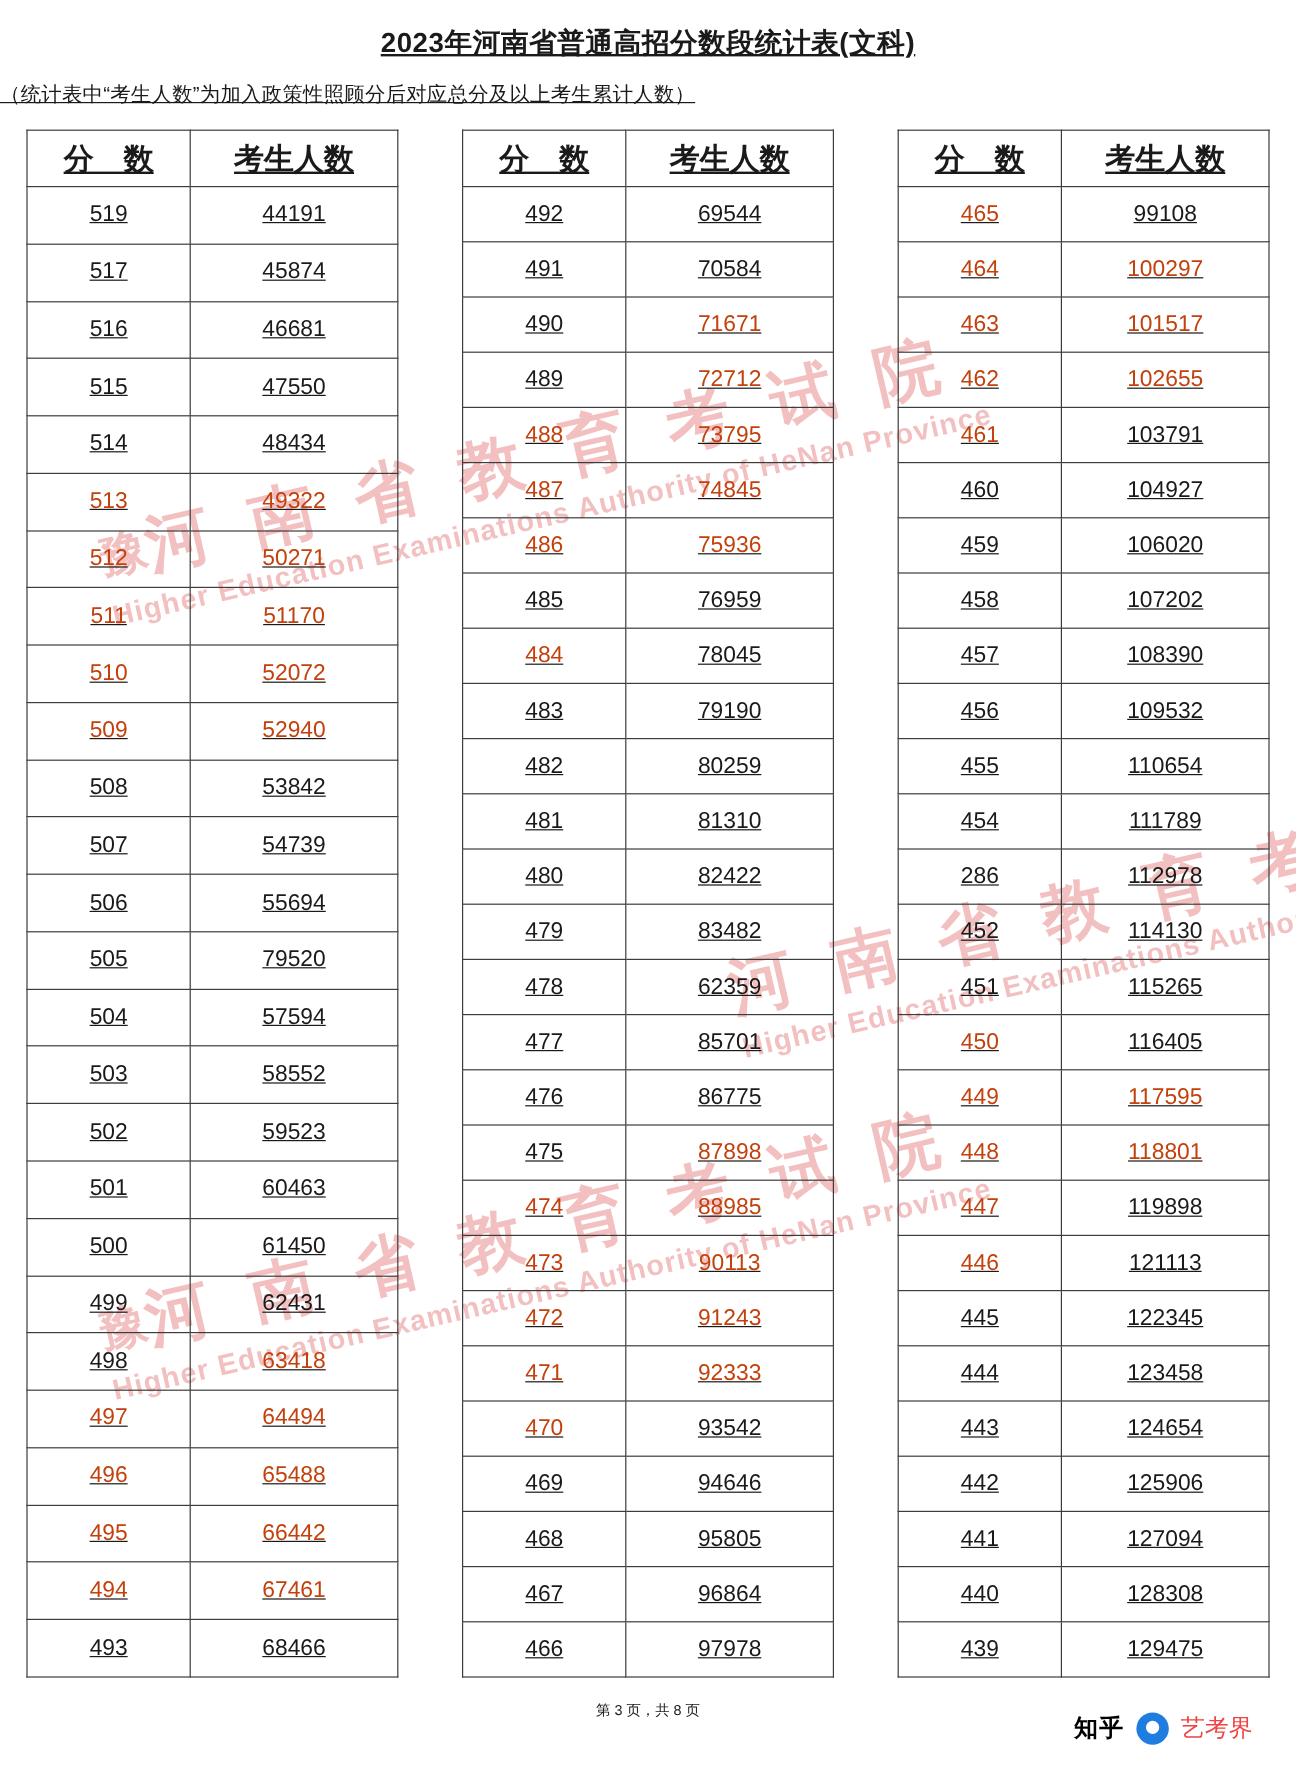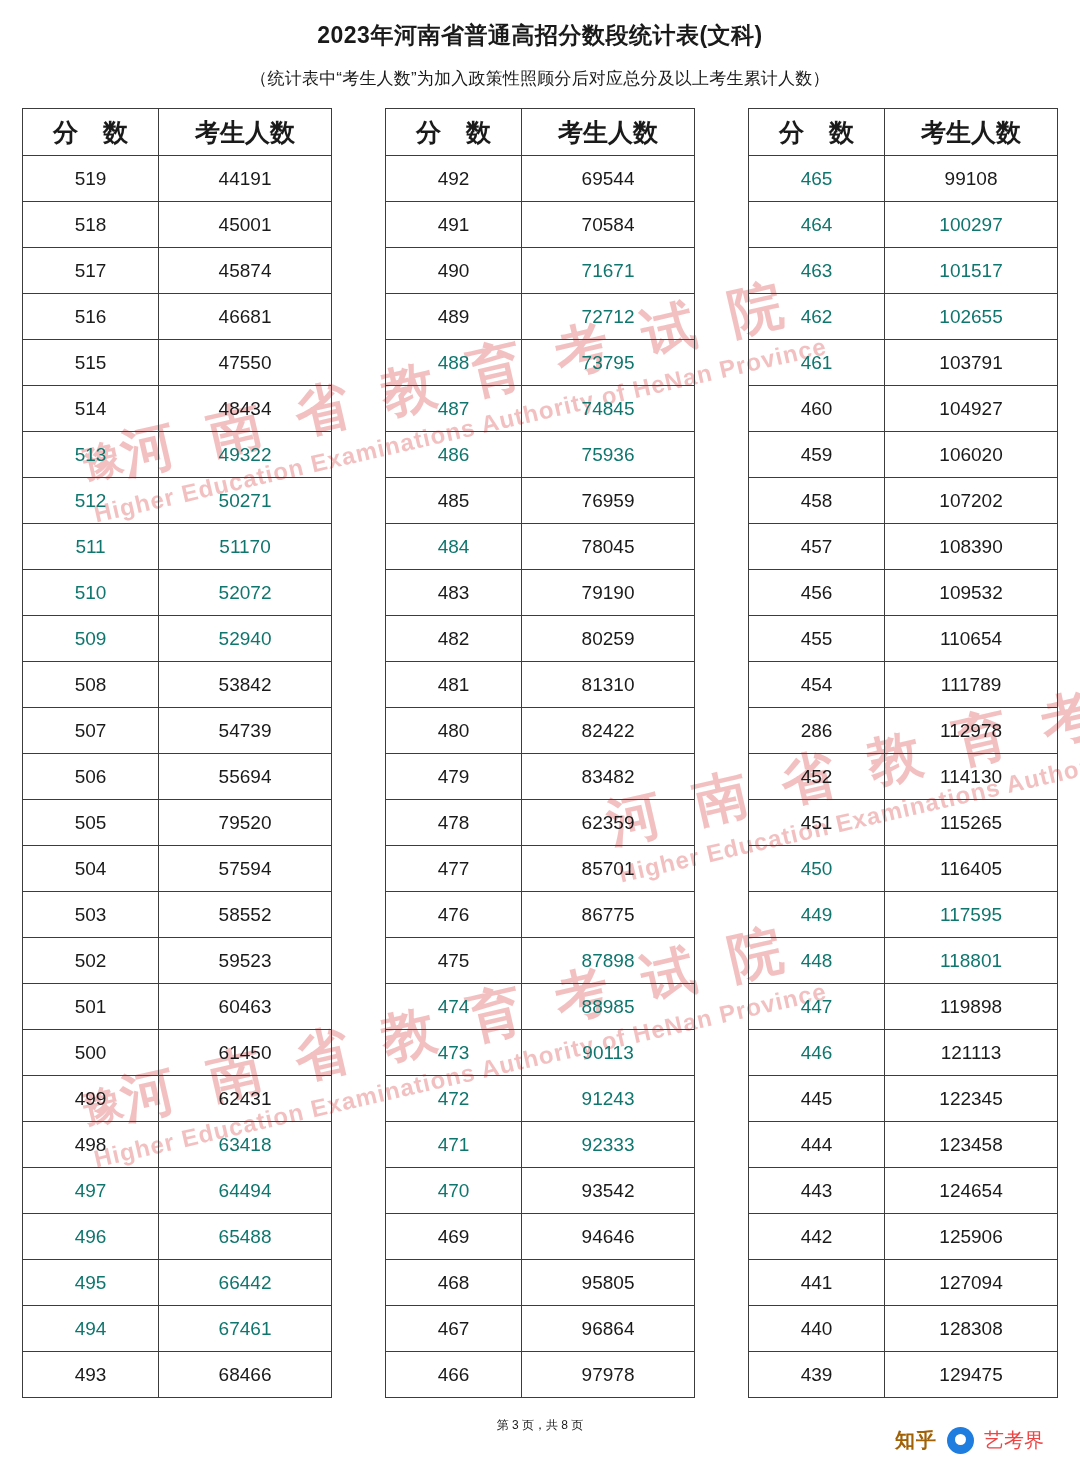--- a/index.html
+++ b/index.html
@@ -13,30 +13,31 @@
     font-family: "Liberation Sans", sans-serif;
     color: #1a1a1a;
     position: relative;
     overflow: hidden;
   }
   .page {
     position: relative;
     width: 1080px;
     height: 1482px;
     box-sizing: border-box;
+    text-decoration: underline;
   }
   .title {
     text-align: center;
     font-size: 23px;
     font-weight: bold;
     letter-spacing: 0.5px;
     padding-top: 20px;
   }
   .subtitle {
-    text-align: center;
+    text-align: left;
     font-size: 17px;
     margin-top: 16px;
     letter-spacing: 0.2px;
   }
   .tables {
     display: flex;
     justify-content: space-between;
     padding: 0 22px;
     margin-top: 18px;
     position: relative;
@@ -63,21 +64,21 @@
   }
   table.score-table th.col-score,
   table.score-table td.col-score {
     width: 44%;
   }
   table.score-table th.col-count,
   table.score-table td.col-count {
     width: 56%;
   }
   .faded {
-    color: #0f766e;
+    color: #c2410c;
   }
   
   .watermark {
     position: absolute;
     z-index: 1;
     pointer-events: none;
     color: #e8a6a6;
     opacity: 0.82;
     font-weight: bold;
     white-space: nowrap;
@@ -130,21 +131,21 @@
     bottom: 28px;
     display: flex;
     align-items: center;
     gap: 10px;
     font-size: 20px;
     color: #222;
   }
   .brand .zhihu {
     font-size: 20px;
     font-weight: bold;
-    color: #a16207;
+    color: #000000;
     letter-spacing: 1px;
   }
   .brand .avatar {
     width: 27px;
     height: 27px;
     border-radius: 50%;
     background: #1f7de0;
     display: inline-block;
     position: relative;
   }
@@ -201,24 +202,20 @@
           <th class="col-score">分　数</th>
           <th class="col-count">考生人数</th>
         </tr>
       </thead>
       <tbody>
           <tr>
             <td class="col-score">519</td>
             <td class="col-count">44191</td>
           </tr>
           <tr>
-            <td class="col-score">518</td>
-            <td class="col-count">45001</td>
-          </tr>
-          <tr>
             <td class="col-score">517</td>
             <td class="col-count">45874</td>
           </tr>
           <tr>
             <td class="col-score">516</td>
             <td class="col-count">46681</td>
           </tr>
           <tr>
             <td class="col-score">515</td>
             <td class="col-count">47550</td>

